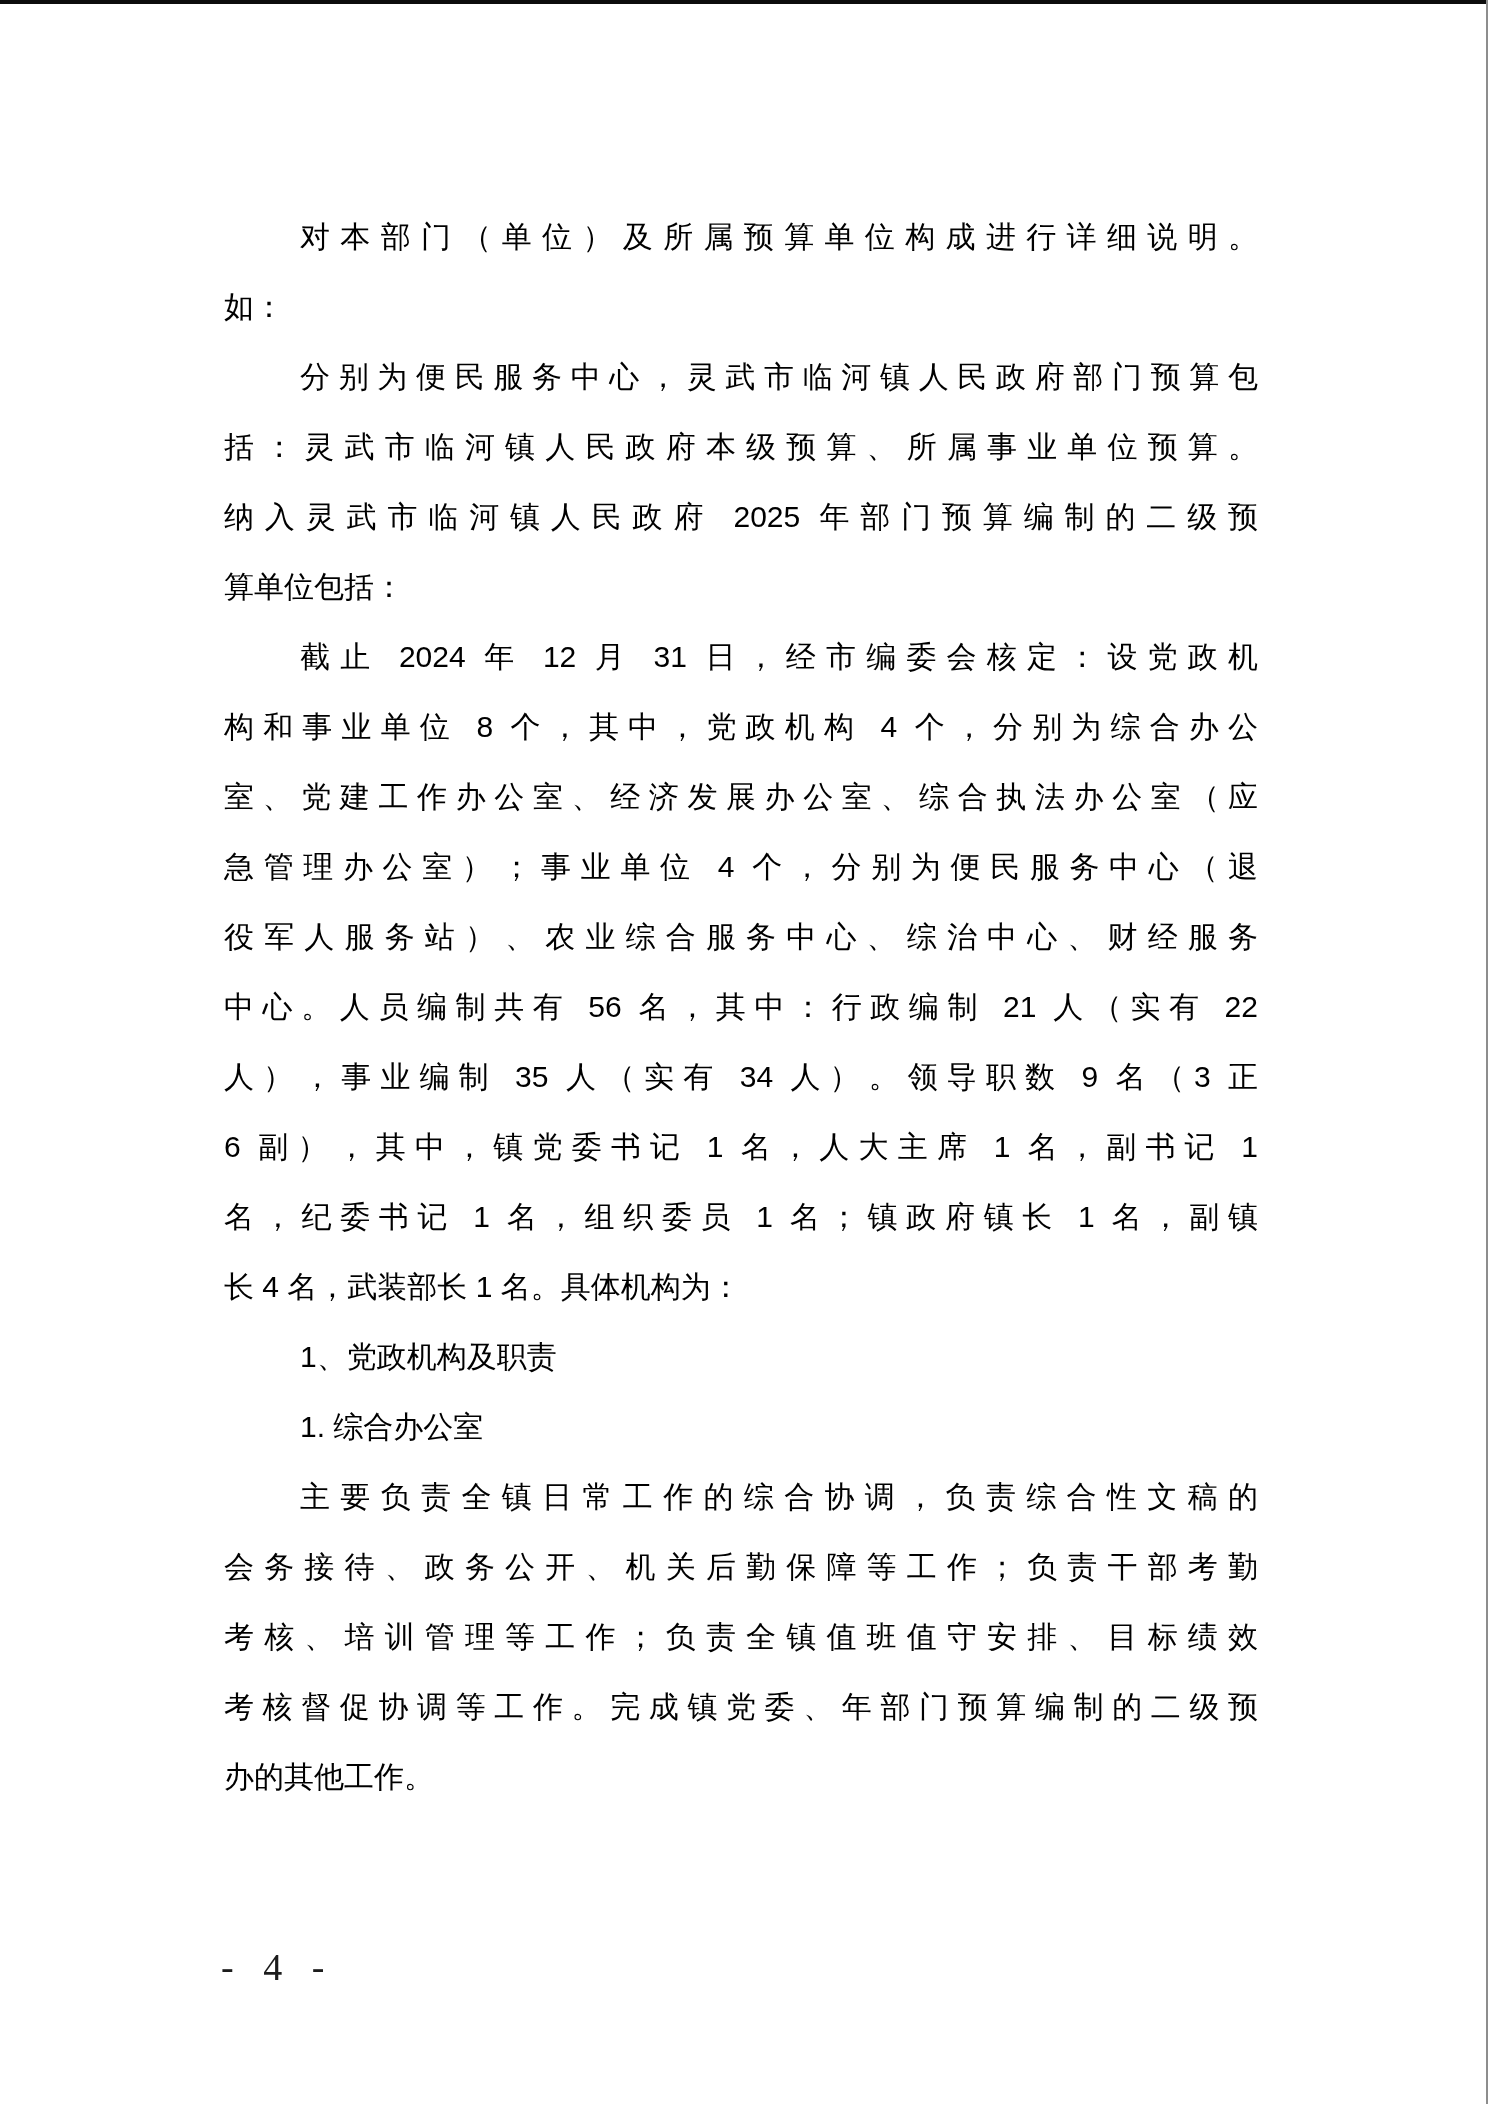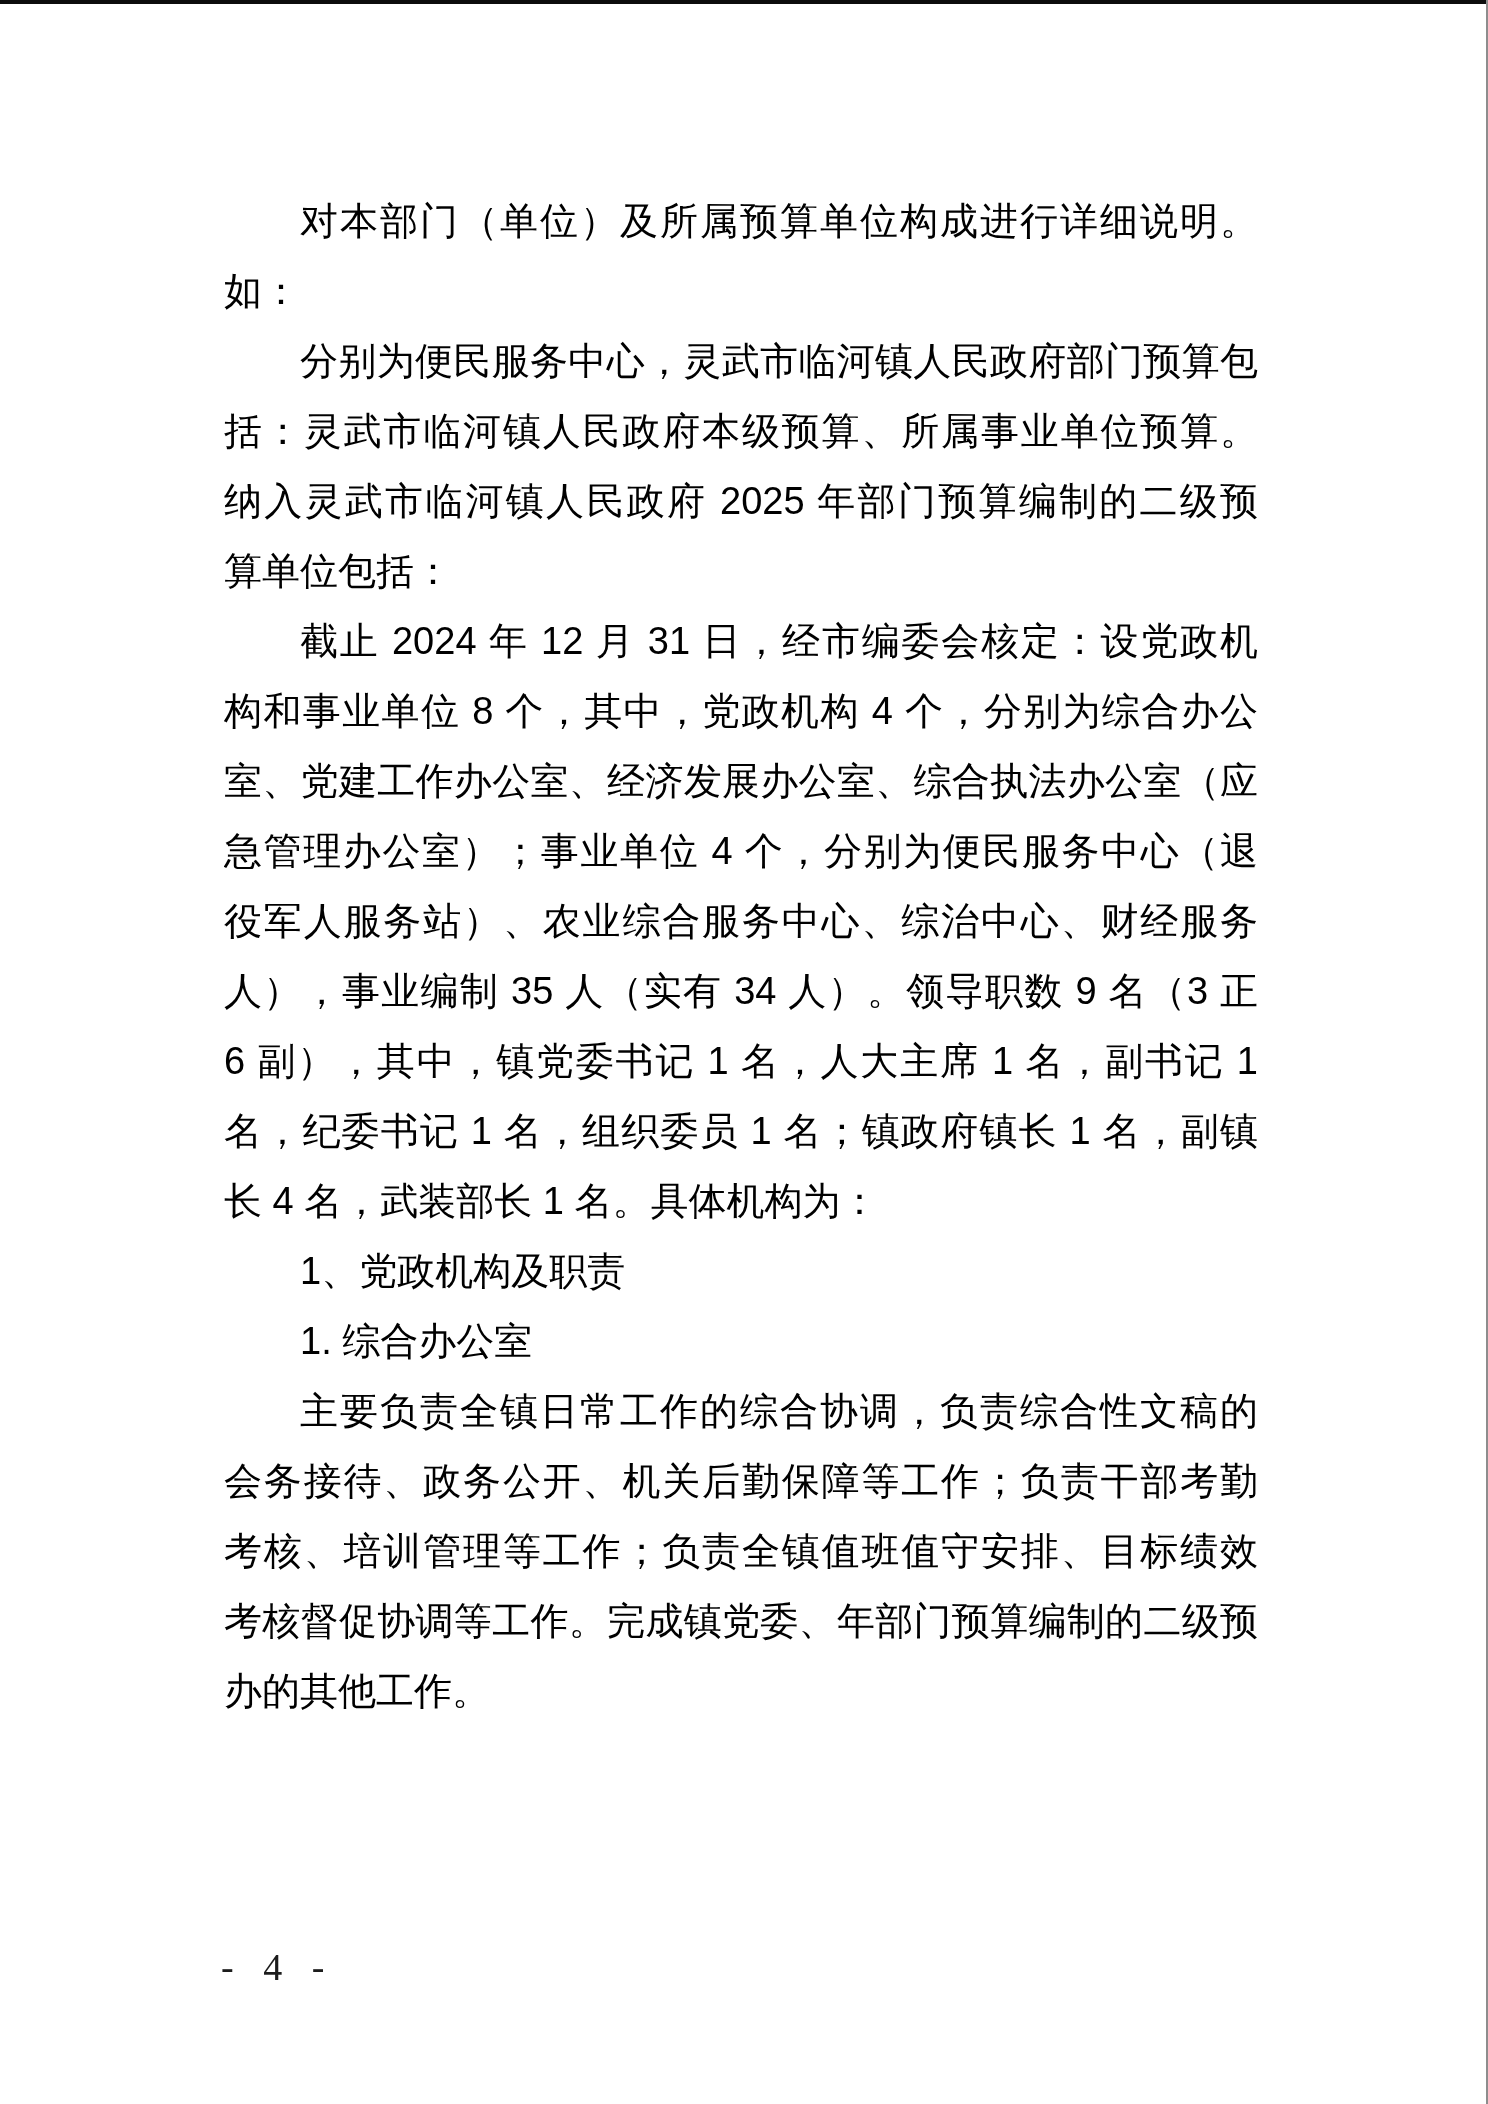--- a/index.html
+++ b/index.html
@@ -25,24 +25,24 @@
   .right-edge {
     position: absolute;
     top: 0; right: 0;
     width: 2px; height: 100%;
     background: #8d8d8d;
   }
   
   #doc {
     position: absolute;
     left: 224px;
-    top: 186px;
+    top: 202px;
     width: 1034px;
     font-family: "Liberation Sans", "DejaVu Sans", sans-serif;
-    font-size: 38px;
+    font-size: 30px;
     color: #000000;
   }
   .line {
     height: 70px;
     line-height: 70px;
     overflow: hidden;
     white-space: nowrap;
     text-align: left;
   }
   .line.just {
@@ -78,20 +78,21 @@
       <div class="line">如：</div>
       <div class="line just indent">分别为便民服务中心，灵武市临河镇人民政府部门预算包</div>
       <div class="line just">括：灵武市临河镇人民政府本级预算、所属事业单位预算。</div>
       <div class="line just">纳入灵武市临河镇人民政府 2025 年部门预算编制的二级预</div>
       <div class="line">算单位包括：</div>
       <div class="line just indent">截止 2024 年 12 月 31 日，经市编委会核定：设党政机</div>
       <div class="line just">构和事业单位 8 个，其中，党政机构 4 个，分别为综合办公</div>
       <div class="line just">室、党建工作办公室、经济发展办公室、综合执法办公室（应</div>
       <div class="line just">急管理办公室）；事业单位 4 个，分别为便民服务中心（退</div>
       <div class="line just">役军人服务站）、农业综合服务中心、综治中心、财经服务</div>
+      <div class="line just">中心。人员编制共有 56 名，其中：行政编制 21 人（实有 22</div>
       <div class="line just">人），事业编制 35 人（实有 34 人）。领导职数 9 名（3 正</div>
       <div class="line just">6 副），其中，镇党委书记 1 名，人大主席 1 名，副书记 1</div>
       <div class="line just">名，纪委书记 1 名，组织委员 1 名；镇政府镇长 1 名，副镇</div>
       <div class="line">长 4 名，武装部长 1 名。具体机构为：</div>
       <div class="line indent">1、党政机构及职责</div>
       <div class="line indent">1. 综合办公室</div>
       <div class="line just indent">主要负责全镇日常工作的综合协调，负责综合性文稿的</div>
       <div class="line just">会务接待、政务公开、机关后勤保障等工作；负责干部考勤</div>
       <div class="line just">考核、培训管理等工作；负责全镇值班值守安排、目标绩效</div>
       <div class="line just">考核督促协调等工作。完成镇党委、年部门预算编制的二级预</div>

